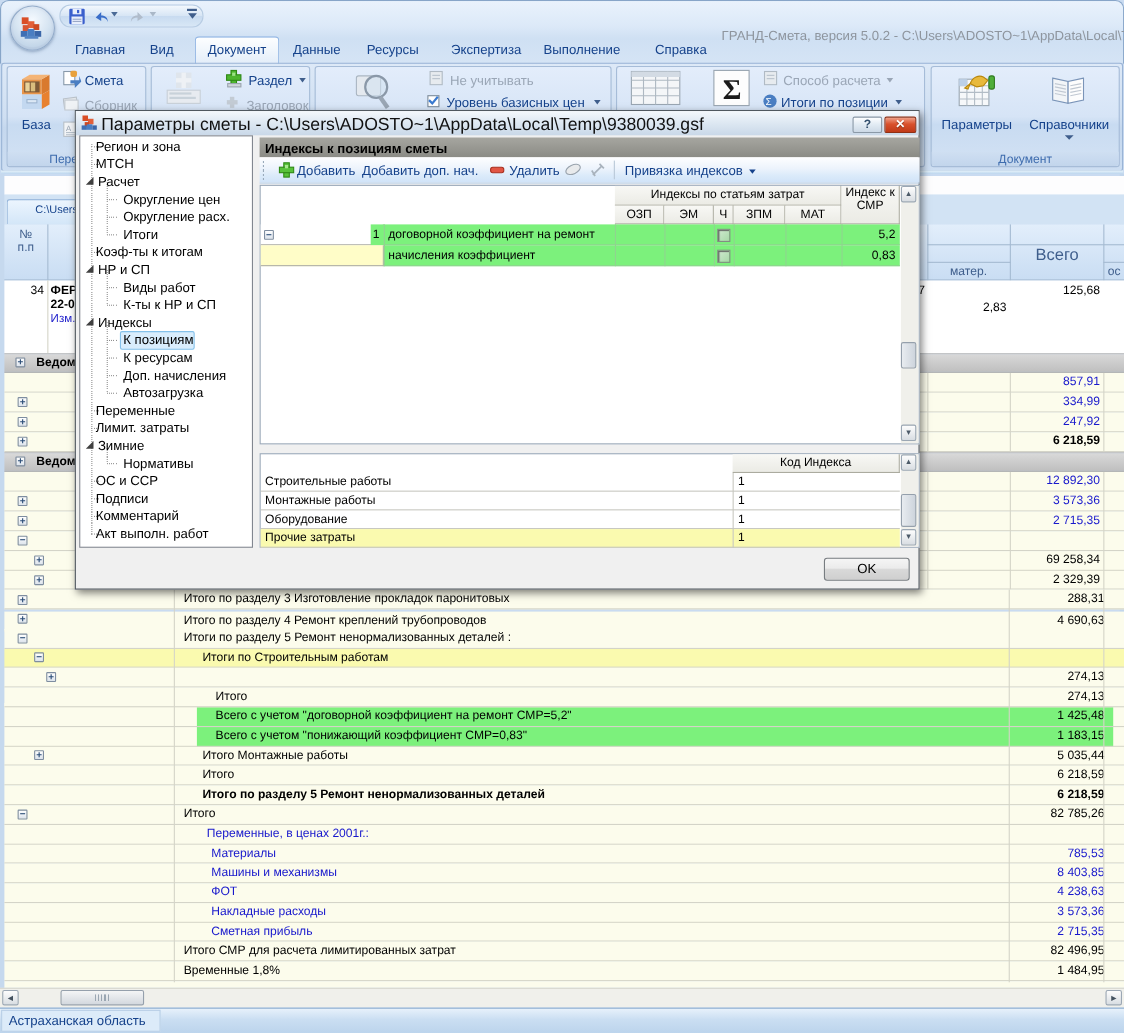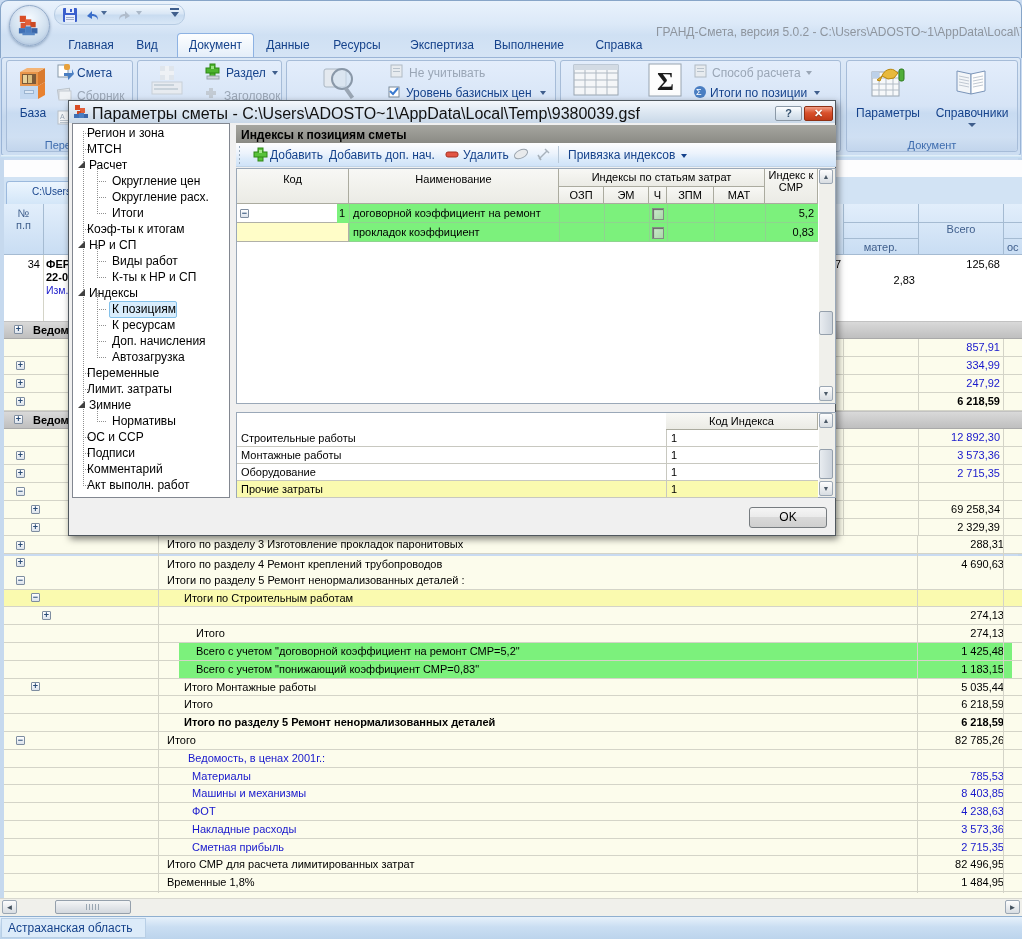--- a/index.html
+++ b/index.html
@@ -233,21 +233,21 @@
 
 <div class="a" style="left:4px;top:204px;width:1018px;height:51px;background:linear-gradient(#e2eefb,#c9ddf3);border-bottom:1px solid #a5bbd2"></div>
 <div class="vline" style="left:43px;top:204px;height:117px;background:#a5bbd2"></div>
 <div class="a" style="left:843px;top:222px;width:179px;height:1px;background:#a5bbd2"></div>
 <div class="a" style="left:843px;top:238px;width:76px;height:1px;background:#a5bbd2"></div>
 <div class="a" style="left:1003px;top:238px;width:19px;height:1px;background:#a5bbd2"></div>
 <div class="vline" style="left:843px;top:204px;height:117px;background:#a5bbd2"></div>
 <div class="vline" style="left:918px;top:204px;height:117px;background:#a5bbd2"></div>
 <div class="vline" style="left:1003px;top:204px;height:117px;background:#a5bbd2"></div>
 <div class="a" style="left:4px;top:207px;width:39px;text-align:center;font-size:11px;color:#3f5e8c">№<br>п.п</div>
-<div class="a" style="left:919px;top:223px;width:84px;text-align:center;font-size:11px;color:#3f5e8c">Всего</div>
+<div class="a" style="left:919px;top:223px;width:84px;text-align:center;font-size:15px;color:#3f5e8c">Всего</div>
 <div class="a" style="left:843px;top:241px;width:75px;text-align:center;font-size:11px;color:#3f5e8c">матер.</div>
 <div class="a" style="left:1007px;top:241px;font-size:11px;color:#3f5e8c">ос</div>
 
 <div class="a" style="left:4px;top:255px;width:1018px;height:66px;background:#fff"></div>
 <div class="a rt" style="left:6px;top:258px;width:34px;text-align:right">34</div>
 <div class="a rt" style="left:46px;top:258px;font-weight:bold">ФЕР</div>
 <div class="a rt" style="left:46px;top:271px;font-weight:bold">22-0</div>
 <div class="a" style="left:46px;top:284px;font-size:10.5px;color:#2222cc">Изм.</div>
 <div class="a rt" style="left:846px;top:274px;width:69px;text-align:right">2,83</div>
 <div class="a rt" style="left:820px;top:258px;width:21px;text-align:right">7</div>
@@ -335,21 +335,21 @@
   </div>
 <div class="row" style="top:714px;height:18px">
     <span class="rt" style="left:180px;font-weight:bold">Итого по разделу 5 Ремонт ненормализованных деталей</span>
     <span class="rv" style="font-weight:bold">6 218,59</span>
   </div>
 <div class="row" style="top:732px;height:18px">
     <span class="rt" style="left:163px">Итого</span>
     <span class="rv">82 785,26</span>
   </div>
 <div class="row" style="top:750px;height:18px">
-    <span class="rt blue" style="left:184px">Ведомость, в ценах 2001г.:</span>
+    <span class="rt blue" style="left:184px">Переменные, в ценах 2001г.:</span>
   </div>
 <div class="row" style="top:768px;height:17px">
     <span class="rt blue" style="left:188px">Материалы</span>
     <span class="rv blue">785,53</span>
   </div>
 <div class="row" style="top:785px;height:18px">
     <span class="rt blue" style="left:188px">Машины и механизмы</span>
     <span class="rv blue">8 403,85</span>
   </div>
 <div class="row" style="top:803px;height:18px">
@@ -496,41 +496,39 @@
         <line x1="3" y1="12" x2="11" y2="4"></line>
         <line x1="9" y1="2" x2="13" y2="6"></line>
         <line x1="2" y1="8" x2="5" y2="13"></line>
       </g>
     </svg>
  <div class="a" style="left:489px;top:45px;width:1px;height:17px;background:#b8c8d8"></div>
  <div class="a rlbl" style="left:499px;top:47px">Привязка индексов</div>
  <div class="a" style="left:612px;top:53px;width:0;height:0;border:3px solid transparent;border-top:4px solid #15428b"></div>
 
  <div class="a" style="left:167px;top:67px;width:600px;height:236px;background:#fff;border:1px solid #9aa8b8"></div>
- <div class="hcell" style="left:168px;top:68px;width:112px;height:35px;line-height:21px">Код</div>
- <div class="hcell" style="left:280px;top:68px;width:210px;height:35px;line-height:21px">Наименование</div>
  <div class="hcell" style="left:490px;top:68px;width:206px;height:18px;line-height:17px">Индексы по статьям затрат</div>
  <div class="hcell" style="left:490px;top:86px;width:45px;height:17px;line-height:16px">ОЗП</div>
  <div class="hcell" style="left:535px;top:86px;width:45px;height:17px;line-height:16px">ЭМ</div>
  <div class="hcell" style="left:580px;top:86px;width:18px;height:17px;line-height:16px">Ч</div>
  <div class="hcell" style="left:598px;top:86px;width:47px;height:17px;line-height:16px">ЗПМ</div>
  <div class="hcell" style="left:645px;top:86px;width:51px;height:17px;line-height:16px">МАТ</div>
  <div class="hcell" style="left:696px;top:68px;width:53px;height:35px">Индекс к<br>СМР</div>
 
  <div class="a" style="left:168px;top:103px;width:112px;height:19px;background:#fff;border-right:1px solid #b0b0a8;border-bottom:1px solid #b0b0a8"></div>
  <div class="exp" style="left:171px;top:108px">−</div>
  <div class="a" style="left:268px;top:103px;width:12px;height:19px;background:#7cf17c"></div>
  <div class="gcell" style="left:240px;top:106px;width:36px;text-align:right">1</div>
  <div class="a" style="left:280px;top:103px;width:469px;height:19px;background:#7cf17c"></div>
  <div class="gcell" style="left:284px;top:106px">договорной коэффициент на ремонт</div>
  <div class="gcell" style="left:696px;top:106px;width:49px;text-align:right">5,2</div>
 
  <div class="a" style="left:168px;top:122px;width:112px;height:19px;background:#fffdc8;border-right:1px solid #b0b0a8;border-bottom:1px solid #b0b0a8"></div>
  <div class="a" style="left:280px;top:122px;width:469px;height:19px;background:#7cf17c"></div>
- <div class="gcell" style="left:284px;top:125px">прокладок коэффициент</div>
+ <div class="gcell" style="left:284px;top:125px">начисления коэффициент</div>
  <div class="gcell" style="left:696px;top:125px;width:49px;text-align:right">0,83</div>
  <div class="a" style="left:280px;top:103px;width:1px;height:38px;background:#8fd48f"></div>
  <div class="a" style="left:490px;top:103px;width:1px;height:38px;background:#8fd48f"></div>
  <div class="a" style="left:535px;top:103px;width:1px;height:38px;background:#8fd48f"></div>
  <div class="a" style="left:580px;top:103px;width:1px;height:38px;background:#8fd48f"></div>
  <div class="a" style="left:598px;top:103px;width:1px;height:38px;background:#8fd48f"></div>
  <div class="a" style="left:645px;top:103px;width:1px;height:38px;background:#8fd48f"></div>
  <div class="a" style="left:696px;top:103px;width:1px;height:38px;background:#8fd48f"></div>
  <div class="a" style="left:280px;top:121px;width:469px;height:1px;background:#8fd48f"></div>
  <div class="a" style="left:280px;top:140px;width:469px;height:1px;background:#8fd48f"></div>

